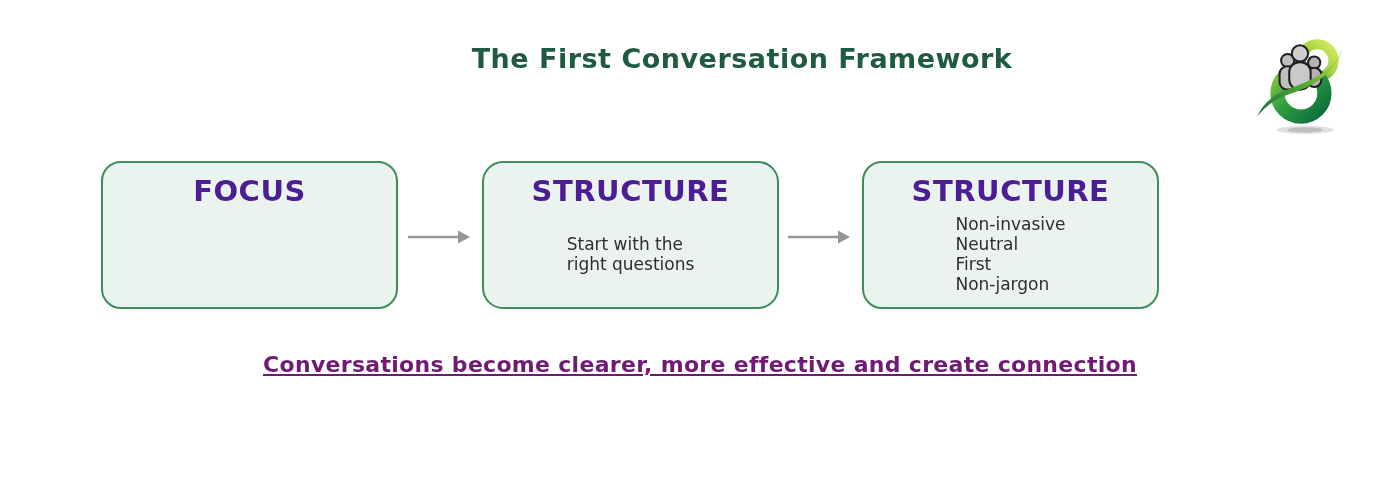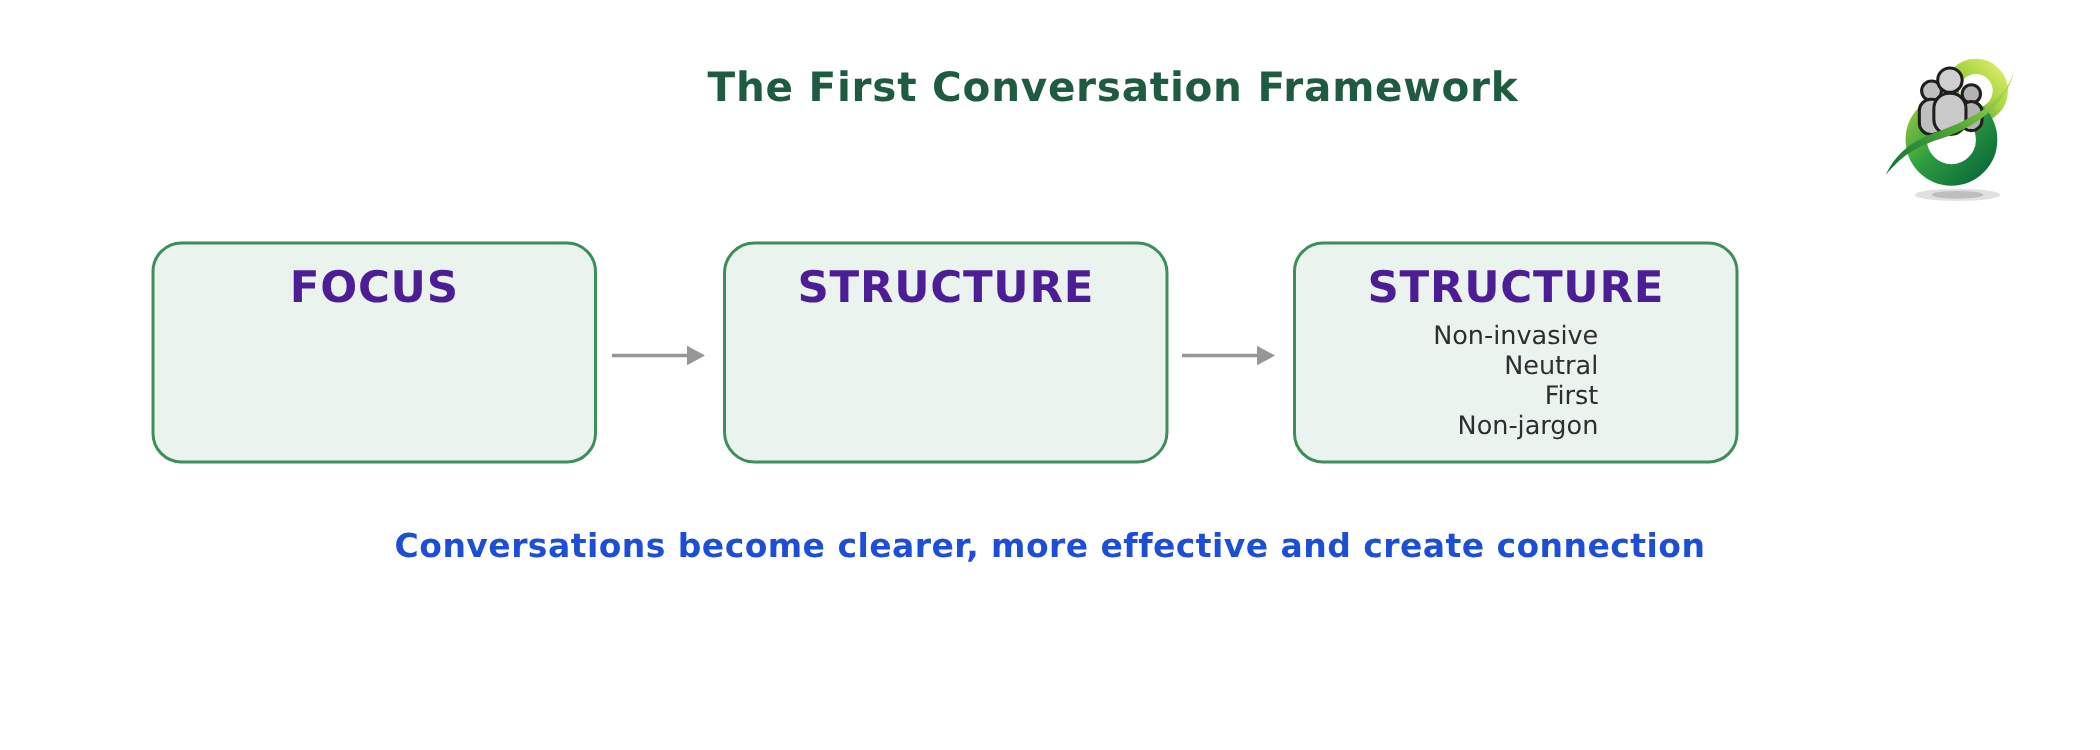--- a/index.html
+++ b/index.html
@@ -51,21 +51,21 @@
     font-weight: bold;
     letter-spacing: 0.5px;
     color: #4c1d95;
   }
 
   .box-body {
     flex: 1;
     display: flex;
     flex-direction: column;
     justify-content: center;
-    align-items: flex-end;
+    align-items: flex-start;
     text-align: center;
     padding-bottom: 8px;
     font-size: 17px;
     line-height: 20px;
     color: #2e2e2e;
   }
 
   .arrow {
     position: absolute;
     top: 229px;
@@ -77,21 +77,22 @@
 
   .caption {
     position: absolute;
     top: 352px;
     left: 700px;
     transform: translateX(-50%);
     white-space: nowrap;
     font-size: 22px;
     font-weight: bold;
     letter-spacing: 0.3px;
-    color: #1d4ed8;
+    color: #701a75;
+    text-decoration: underline;
   }
 </style>
 </head>
 <body>
 
 <div class="canvas">
 
   <div class="title">The First Conversation Framework</div>
 
   <div class="logo">
@@ -139,20 +140,24 @@
     <div class="box-heading">FOCUS</div>
   </div>
 
   <svg class="arrow arrow-1" viewBox="0 0 64 16">
     <line x1="1" y1="8" x2="51" y2="8" stroke="#969696" stroke-width="2.4"></line>
     <polygon points="51,1.5 63,8 51,14.5" fill="#969696"></polygon>
   </svg>
 
   <div class="box box-structure">
     <div class="box-heading">STRUCTURE</div>
+    <div class="box-body">
+      <span>Start with the</span>
+      <span>right questions</span>
+    </div>
   </div>
 
   <svg class="arrow arrow-2" viewBox="0 0 64 16">
     <line x1="1" y1="8" x2="51" y2="8" stroke="#969696" stroke-width="2.4"></line>
     <polygon points="51,1.5 63,8 51,14.5" fill="#969696"></polygon>
   </svg>
 
   <div class="box box-language">
     <div class="box-heading">STRUCTURE</div>
     <div class="box-body">

